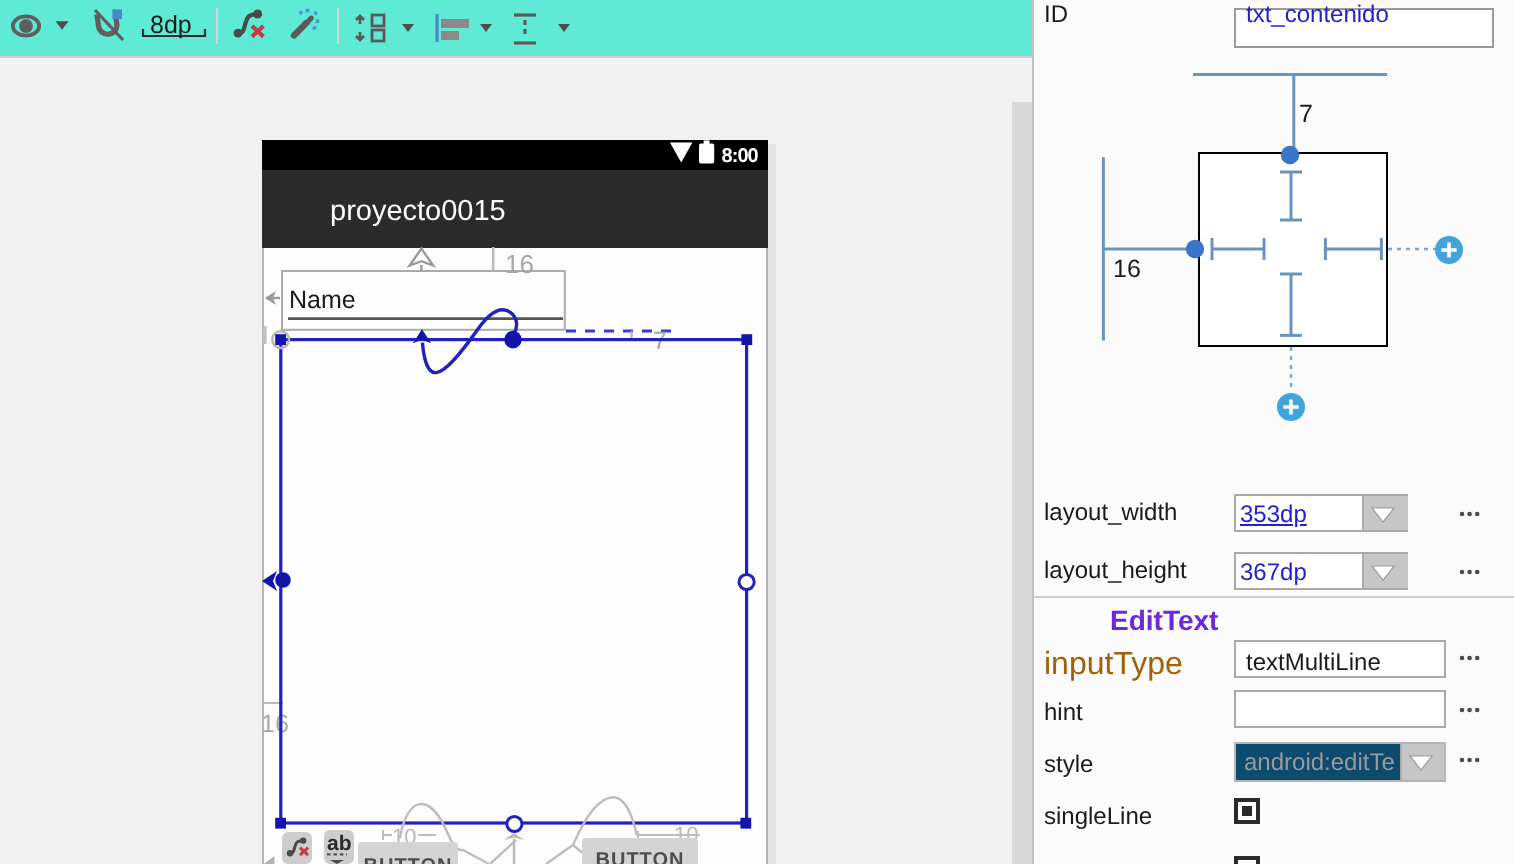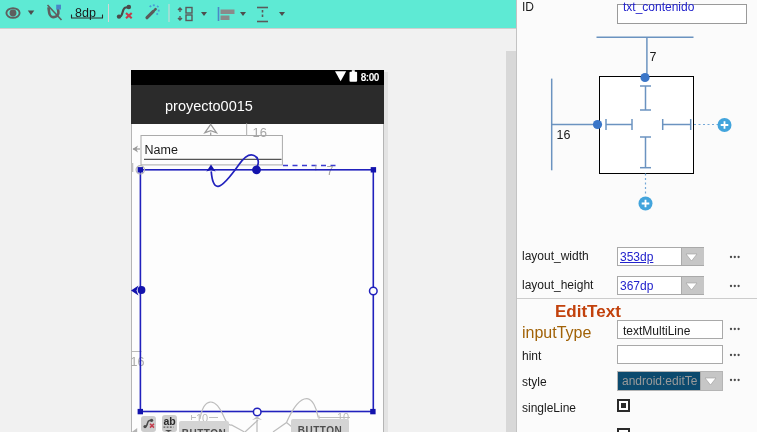--- a/index.html
+++ b/index.html
@@ -243,21 +243,21 @@
     </svg>
 </div>
 <div class="abs" style="left:620px;top:278.5px;font-size:12px;color:#2222cc;">367dp</div>
 <svg class="abs" style="left:729px;top:282.8px;" width="12" height="6" viewBox="0 0 12 6">
     <circle cx="2" cy="3" r="1.15" fill="#4a4a4a"></circle>
     <circle cx="5.8" cy="3" r="1.15" fill="#4a4a4a"></circle>
     <circle cx="9.6" cy="3" r="1.15" fill="#4a4a4a"></circle>
   </svg>
 
 <div class="abs" style="left:517px;top:298px;width:240px;height:1px;background:#cccccc;"></div>
-<div class="abs" style="left:523px;top:302px;font-size:17px;font-weight:bold;color:#c2410c;padding-left:32px;">EditText</div>
+<div class="abs" style="left:523px;top:302px;font-size:14px;font-weight:bold;color:#6d28d9;padding-left:32px;">EditText</div>
 
 <div class="abs" style="left:522px;top:324px;font-size:16px;color:#a16207;">inputType</div>
 <div class="abs" style="left:617px;top:320px;width:106px;height:19px;background:#fff;border:1px solid #a9a9a9;box-sizing:border-box;"></div>
 <div class="abs" style="left:623px;top:323.5px;font-size:12px;color:#1a1a1a;">textMultiLine</div>
 <svg class="abs" style="left:729px;top:326px;" width="12" height="6" viewBox="0 0 12 6">
     <circle cx="2" cy="3" r="1.15" fill="#4a4a4a"></circle>
     <circle cx="5.8" cy="3" r="1.15" fill="#4a4a4a"></circle>
     <circle cx="9.6" cy="3" r="1.15" fill="#4a4a4a"></circle>
   </svg>
 

